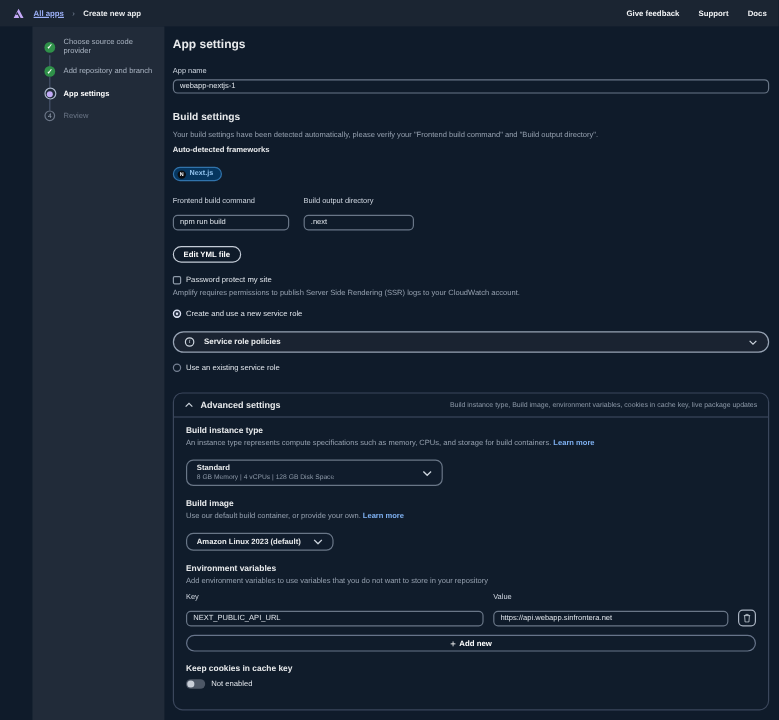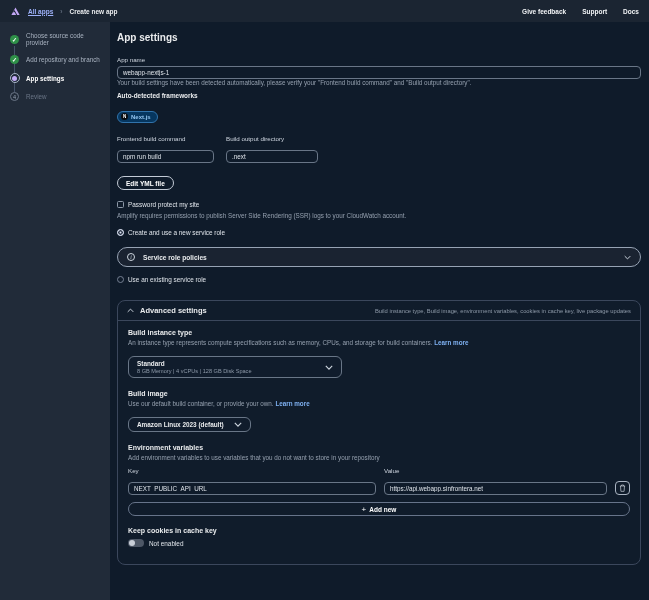--- a/index.html
+++ b/index.html
@@ -9,21 +9,21 @@
   .topbar { height:22px; background:#1b2532; display:flex; align-items:center; justify-content:space-between; padding:0 10px; }
   .topbar-left { display:flex; align-items:center; gap:7px; }
   .logo { width:11px; height:11px; display:flex; align-items:center; }
   .crumb-link { font-size:6.5px; font-weight:bold; color:#9db1f9; text-decoration:underline; cursor:pointer; }
   .crumb-sep { font-size:6.5px; color:#7a8699; }
   .crumb-current { font-size:6.5px; font-weight:bold; color:#e9ebed; }
   .top-links { display:flex; gap:16px; }
   .top-link { font-size:6.5px; font-weight:bold; color:#f1f3f5; cursor:pointer; }
 
   
-  .layout { display:flex; height:578px; }
+  .layout { display:flex; height:578px;padding-left:27px; }
   .sidebar { width:110px; background:#212b39; padding:10px 8px 0 9px; flex-shrink:0; }
   .content { flex:1; padding:8px 8px 8px 7px; display:flex; flex-direction:column; overflow:hidden; }
 
   
   .step { display:flex; align-items:center; gap:6px; cursor:pointer; }
   .step-icon { width:11px; display:flex; justify-content:center; flex-shrink:0; }
   .circle-done { width:9px; height:9px; border-radius:50%; background:#2f9149; color:#fff; font-size:6px; display:flex; align-items:center; justify-content:center; font-weight:bold; }
   .circle-current { width:10px; height:10px; border-radius:50%; border:1px solid #aab6c9; display:flex; align-items:center; justify-content:center; }
   .circle-current .dot { width:5px; height:5px; border-radius:50%; background:#c2abf6; }
   .circle-num { width:9px; height:9px; border-radius:50%; border:1px solid #6b7687; color:#9aa5b6; font-size:5.5px; display:flex; align-items:center; justify-content:center; }
@@ -134,20 +134,21 @@
       <span class="step-label future">Review</span>
     </div>
   </div>
 
   <div class="content">
     <div class="h1">App settings</div>
 
     <label class="field-label">App name</label>
     <input class="text-input" value="webapp-nextjs-1" style="">
 
+    <div class="section-h">Build settings</div>
     <div class="desc">Your build settings have been detected automatically, please verify your "Frontend build command" and "Build output directory".</div>
 
     <div class="sub-h" style="font-size:6.4px;">Auto-detected frameworks</div>
     <div style="margin:2px 0 8px;">
       <span style="display:inline-flex;align-items:center;gap:3px;background:#06365f;border:1px solid #3173ab;border-radius:6px;padding:1.5px 6px 1.5px 3px;">
         <span style="width:7px;height:7px;border-radius:50%;background:#0b0d10;color:#fff;font-size:4.5px;font-weight:bold;display:flex;align-items:center;justify-content:center;">N</span>
         <span style="font-size:6px;font-weight:bold;color:#92c3ee;">Next.js</span>
       </span>
     </div>
 

